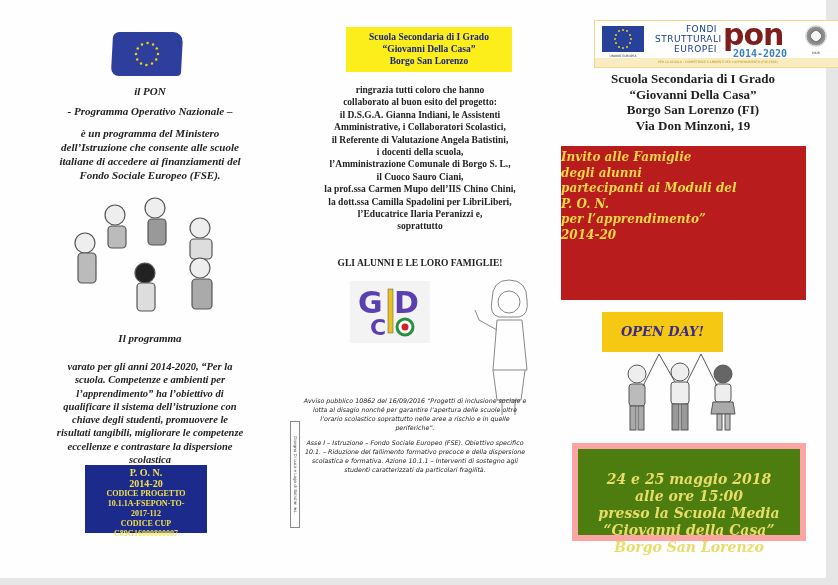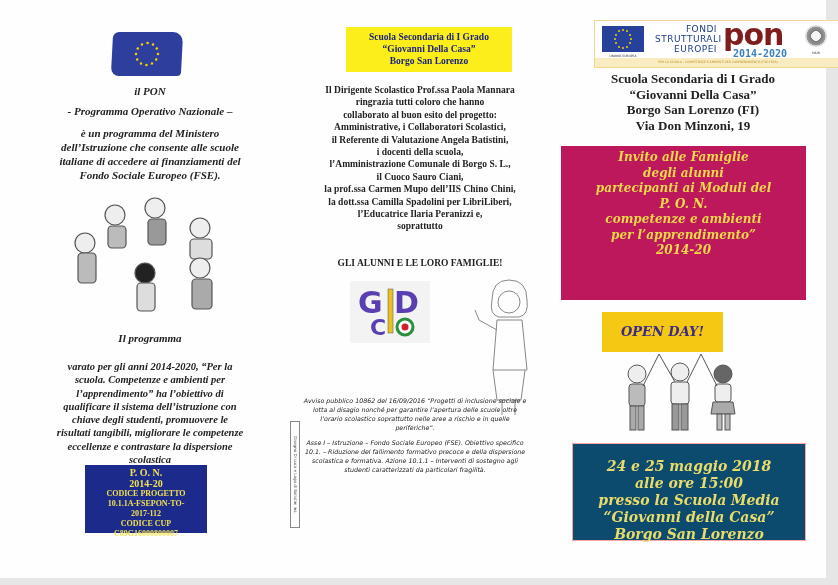--- a/index.html
+++ b/index.html
@@ -31,24 +31,24 @@
   .banner { left:594px; top:20px; width:248px; height:48px; background:#fff; border:1px solid #f0d890; box-sizing:border-box; }
   .eu-flag-r { left:7px; top:5px; width:42px; height:26px; background:#27409a; }
   .eu-label { left:5px; top:33px; width:46px; font-size:3px; color:#333; text-align:center; font-family:"DejaVu Sans", sans-serif; }
   .fondi { left:60px; top:3px; width:62px; text-align:right; font-family:"DejaVu Sans", sans-serif; font-size:9px; line-height:10px; color:#1a3c8a; letter-spacing:0.5px; }
   .pon-logo { left:128px; top:1px; width:70px; height:26px; font-family:"DejaVu Sans", sans-serif; font-weight:bold; font-size:30px; line-height:26px; color:#7f1d1d; letter-spacing:-1px; }
   .pon-years { left:135px; top:27px; width:60px; font-family:"DejaVu Sans Mono", monospace; font-weight:bold; font-size:10px; color:#3a80c0; text-align:center; }
   .emblem { left:210px; top:4px; width:22px; height:22px; border-radius:50%; background:radial-gradient(circle,#f4f4f4 30%,#7a7a7a 32%,#9a9a9a 60%,#e0e0e0 62%); }
   .emblem-label { left:206px; top:30px; width:30px; font-size:3px; text-align:center; color:#333; font-family:"DejaVu Sans", sans-serif; }
   .banner-strip { left:0; top:37px; width:246px; height:9px; background:#f8ecc0; font-size:3px; line-height:9px; color:#c09020; text-align:center; font-family:"DejaVu Sans", sans-serif; }
   .school-r { left:568px; top:71px; width:250px; font-family:"Liberation Serif", serif; font-weight:bold; font-size:13px; line-height:15.5px; color:#222; text-align:center; }
-  .invito { left:561px; top:146px; width:245px; height:154px; background:#be185d; color:#ecd84a; font-family:"DejaVu Serif", serif; font-style:italic; font-weight:bold; font-size:12px; line-height:15.5px; text-align:center; padding-top:4px; box-sizing:border-box; }
+  .invito { left:561px; top:146px; width:245px; height:154px; background:#b91c1c; color:#ecd84a; font-family:"DejaVu Serif", serif; font-style:italic; font-weight:bold; font-size:12px; line-height:15.5px; text-align:left; padding-top:4px; box-sizing:border-box; }
   .openday { left:602px; top:312px; width:121px; height:40px; background:#f5c814; color:#3a2a8a; font-family:"DejaVu Serif", serif; font-style:italic; font-weight:bold; font-size:13px; line-height:40px; text-align:center; }
   .kids-row { left:615px; top:352px; width:130px; height:82px; }
-  .event { left:572px; top:443px; width:234px; height:98px; background:#0c4a6e; color:#e8dc6a; font-family:"DejaVu Serif", serif; font-style:italic; font-weight:bold; font-size:14px; line-height:17px; text-align:center; padding-top:14px; box-sizing:border-box; border:1px solid #fca5a5; }
+  .event { left:572px; top:443px; width:234px; height:98px; background:#4d7c0f; color:#e8dc6a; font-family:"DejaVu Serif", serif; font-style:italic; font-weight:bold; font-size:14px; line-height:17px; text-align:center; padding-top:22px; box-sizing:border-box; border:6px solid #fca5a5; }
 </style>
 </head>
 <body>
 
 <div class="page">
 
   <div class="abs eu-flag-l">
     <svg class="stars" viewBox="0 0 28 28">
       <g fill="#f5d000">
         <circle cx="14" cy="3" r="1.3"></circle>
@@ -117,23 +117,23 @@
     <div>C89G16000800007</div>
   </div>
 
   <div class="abs yellow-box">
     <div>Scuola Secondaria di I Grado</div>
     <div>“Giovanni Della Casa”</div>
     <div>Borgo San Lorenzo</div>
   </div>
 
   <div class="abs mid-text">
-    <div>Il Dirigente Scolastico Prof.ssa Paola Mannara</div>
     <div>ringrazia tutti coloro che hanno</div>
     <div>collaborato al buon esito del progetto:</div>
+    <div>il D.S.G.A. Gianna Indiani, le Assistenti</div>
     <div>Amministrative, i Collaboratori Scolastici,</div>
     <div>il Referente di Valutazione Angela Batistini,</div>
     <div>i docenti della scuola,</div>
     <div>l’Amministrazione Comunale di Borgo S. L.,</div>
     <div>il Cuoco Sauro Ciani,</div>
     <div>la prof.ssa Carmen Mupo dell’IIS Chino Chini,</div>
     <div>la dott.ssa Camilla Spadolini per LibriLiberi,</div>
     <div>l’Educatrice Ilaria Peranizzi e,</div>
     <div>soprattutto</div>
   </div>
@@ -206,21 +206,20 @@
     <div>“Giovanni Della Casa”</div>
     <div>Borgo San Lorenzo (FI)</div>
     <div>Via Don Minzoni, 19</div>
   </div>
 
   <div class="abs invito">
     <div>Invito alle Famiglie</div>
     <div>degli alunni</div>
     <div>partecipanti ai Moduli del</div>
     <div>P. O. N.</div>
-    <div>competenze e ambienti</div>
     <div>per l’apprendimento”</div>
     <div>2014-20</div>
   </div>
 
   <div class="abs openday">OPEN DAY!</div>
 
   <svg class="abs kids-row" viewBox="0 0 130 82">
     <g stroke="#555" stroke-width="1" fill="#ccc">
       <circle cx="22" cy="22" r="9" fill="#eee"></circle>
         <rect x="14" y="32" width="16" height="22" rx="3" fill="#bbb"></rect>

